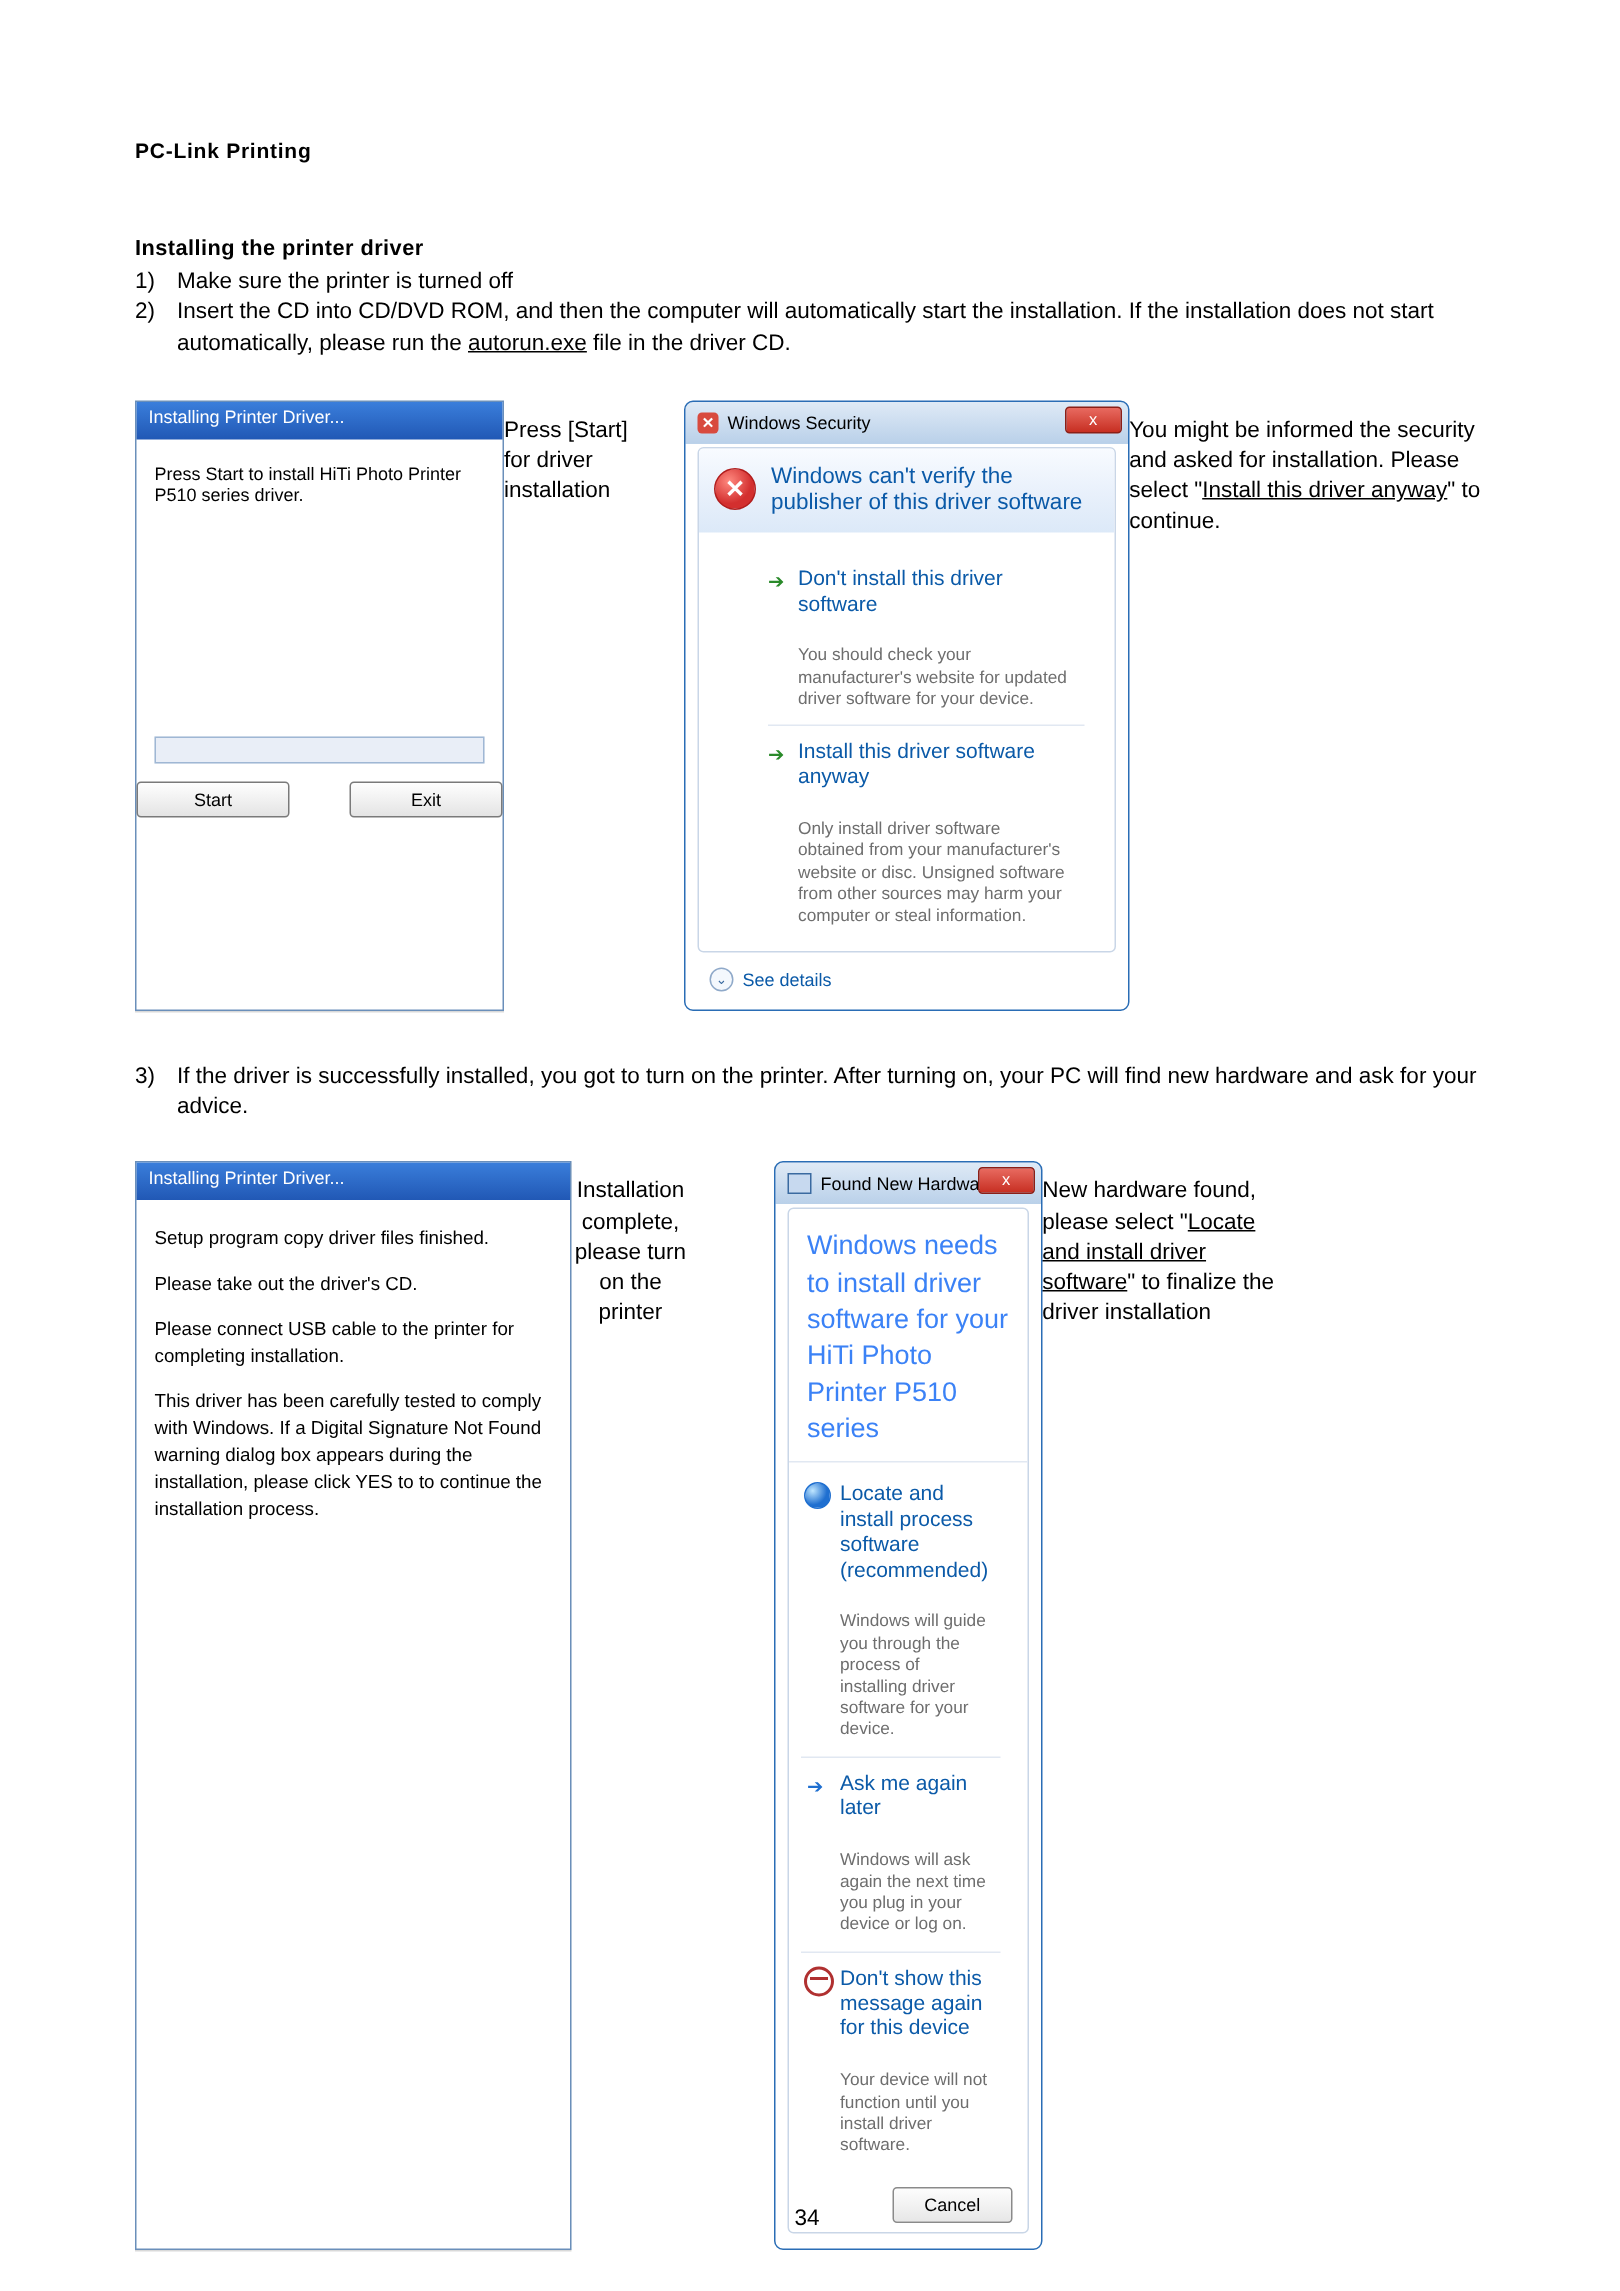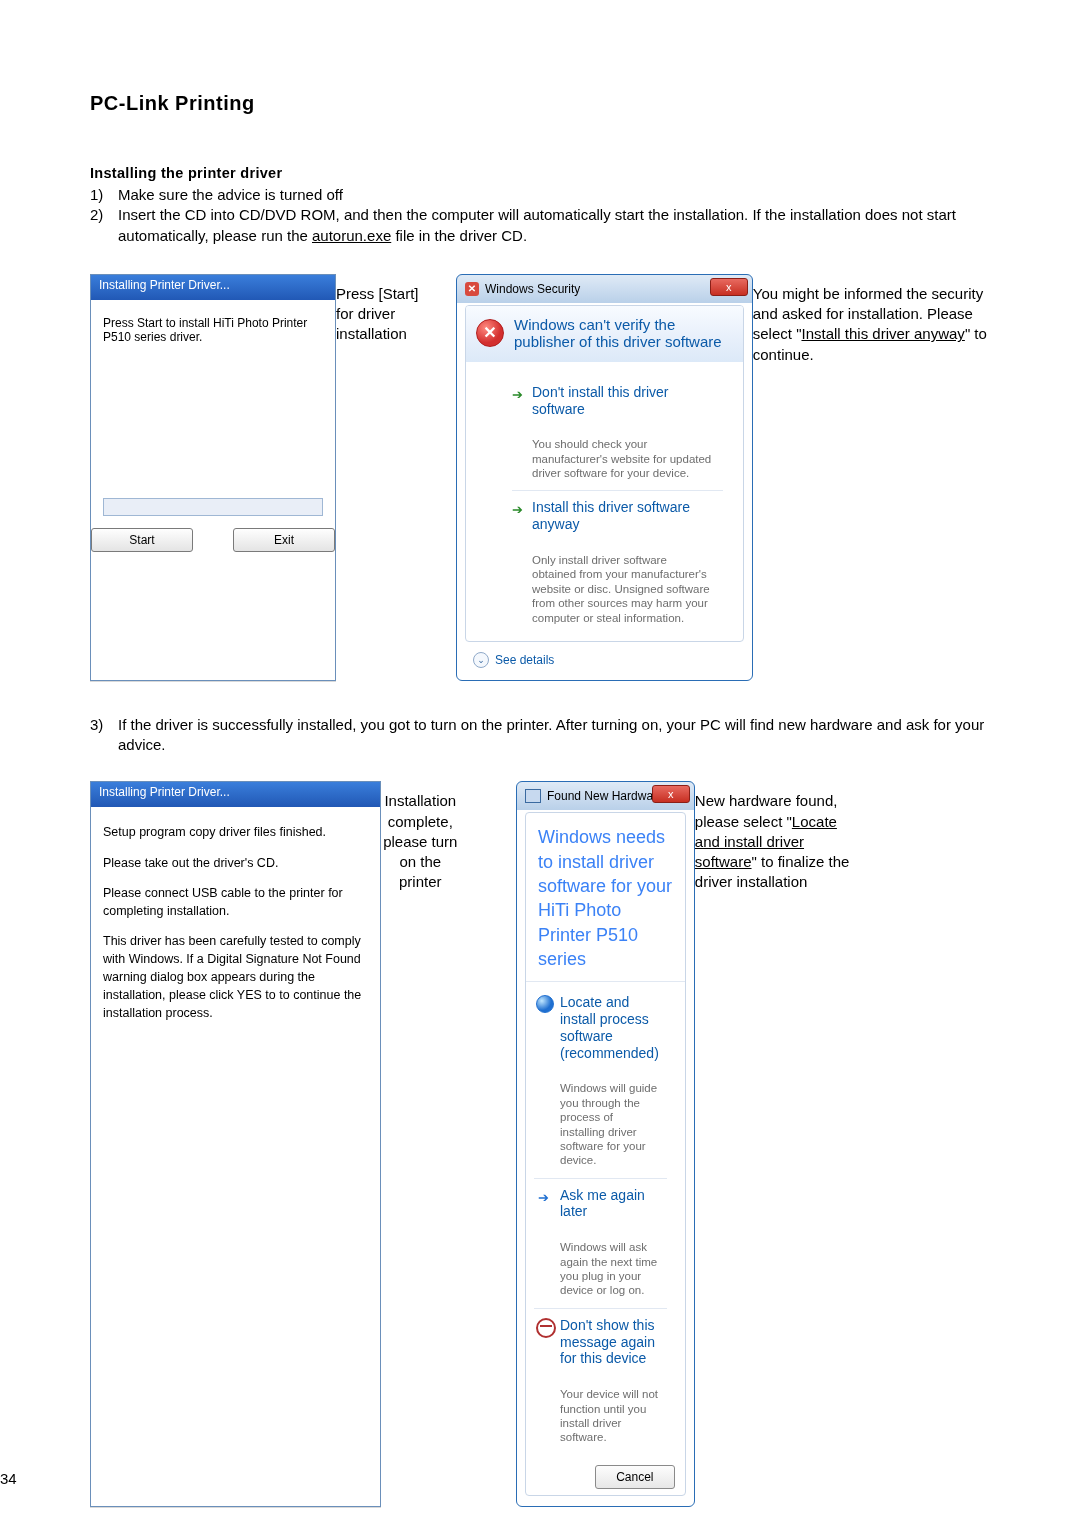--- a/index.html
+++ b/index.html
@@ -10,21 +10,21 @@
     color:#000;
     width:1080px;
     min-height:1527px;
     position:relative;
   }
   .page{
     padding:92px 90px 0 90px;
   }
   h1{
     font-family:Verdana,Arial,sans-serif;
-    font-size:20px;
+    font-size:14px;
     font-weight:bold;
     letter-spacing:.5px;
     margin:0 0 50px 0;
   }
   .section-sub{
     font-family:Verdana,Arial,sans-serif;
     font-weight:bold;
     font-size:14.5px;
     letter-spacing:.3px;
     margin:0 0 4px 0;
@@ -61,20 +61,21 @@
   .caption{
     margin-top:10px;
     font-size:15px;
     line-height:1.35;
   }
   .caption.center{ text-align:center; }
   .page-num{
     position:absolute;
     bottom:40px;
     left:0;right:4px;
+    text-align:center;
     font-size:15px;
   }
 
   
   .win{
     border:1px solid #6a8fba;
     background:#fff;
     box-shadow:0 1px 0 rgba(0,0,0,.15);
     font-family:Tahoma,Arial,sans-serif;
   }
@@ -276,21 +277,21 @@
 <body>
 
 <div class="page">
   <h1>PC-Link Printing</h1>
 
   <div class="section-sub">Installing the printer driver</div>
 
   <ol class="step-list">
     <li>
       <span class="num">1)</span>
-      <span class="txt">Make sure the advice is turned off</span>
+      <span class="txt">Make sure the printer is turned off</span>
     </li>
     <li>
       <span class="num">2)</span>
       <span class="txt">
         <span>Insert the CD into CD/DVD ROM, and then the computer will automatically start the installation.   If the installation does not start automatically, please run the </span><span class="u">autorun.exe</span><span> file in the driver CD.</span>
       </span>
     </li>
   </ol>
 
   <div class="figrow">

